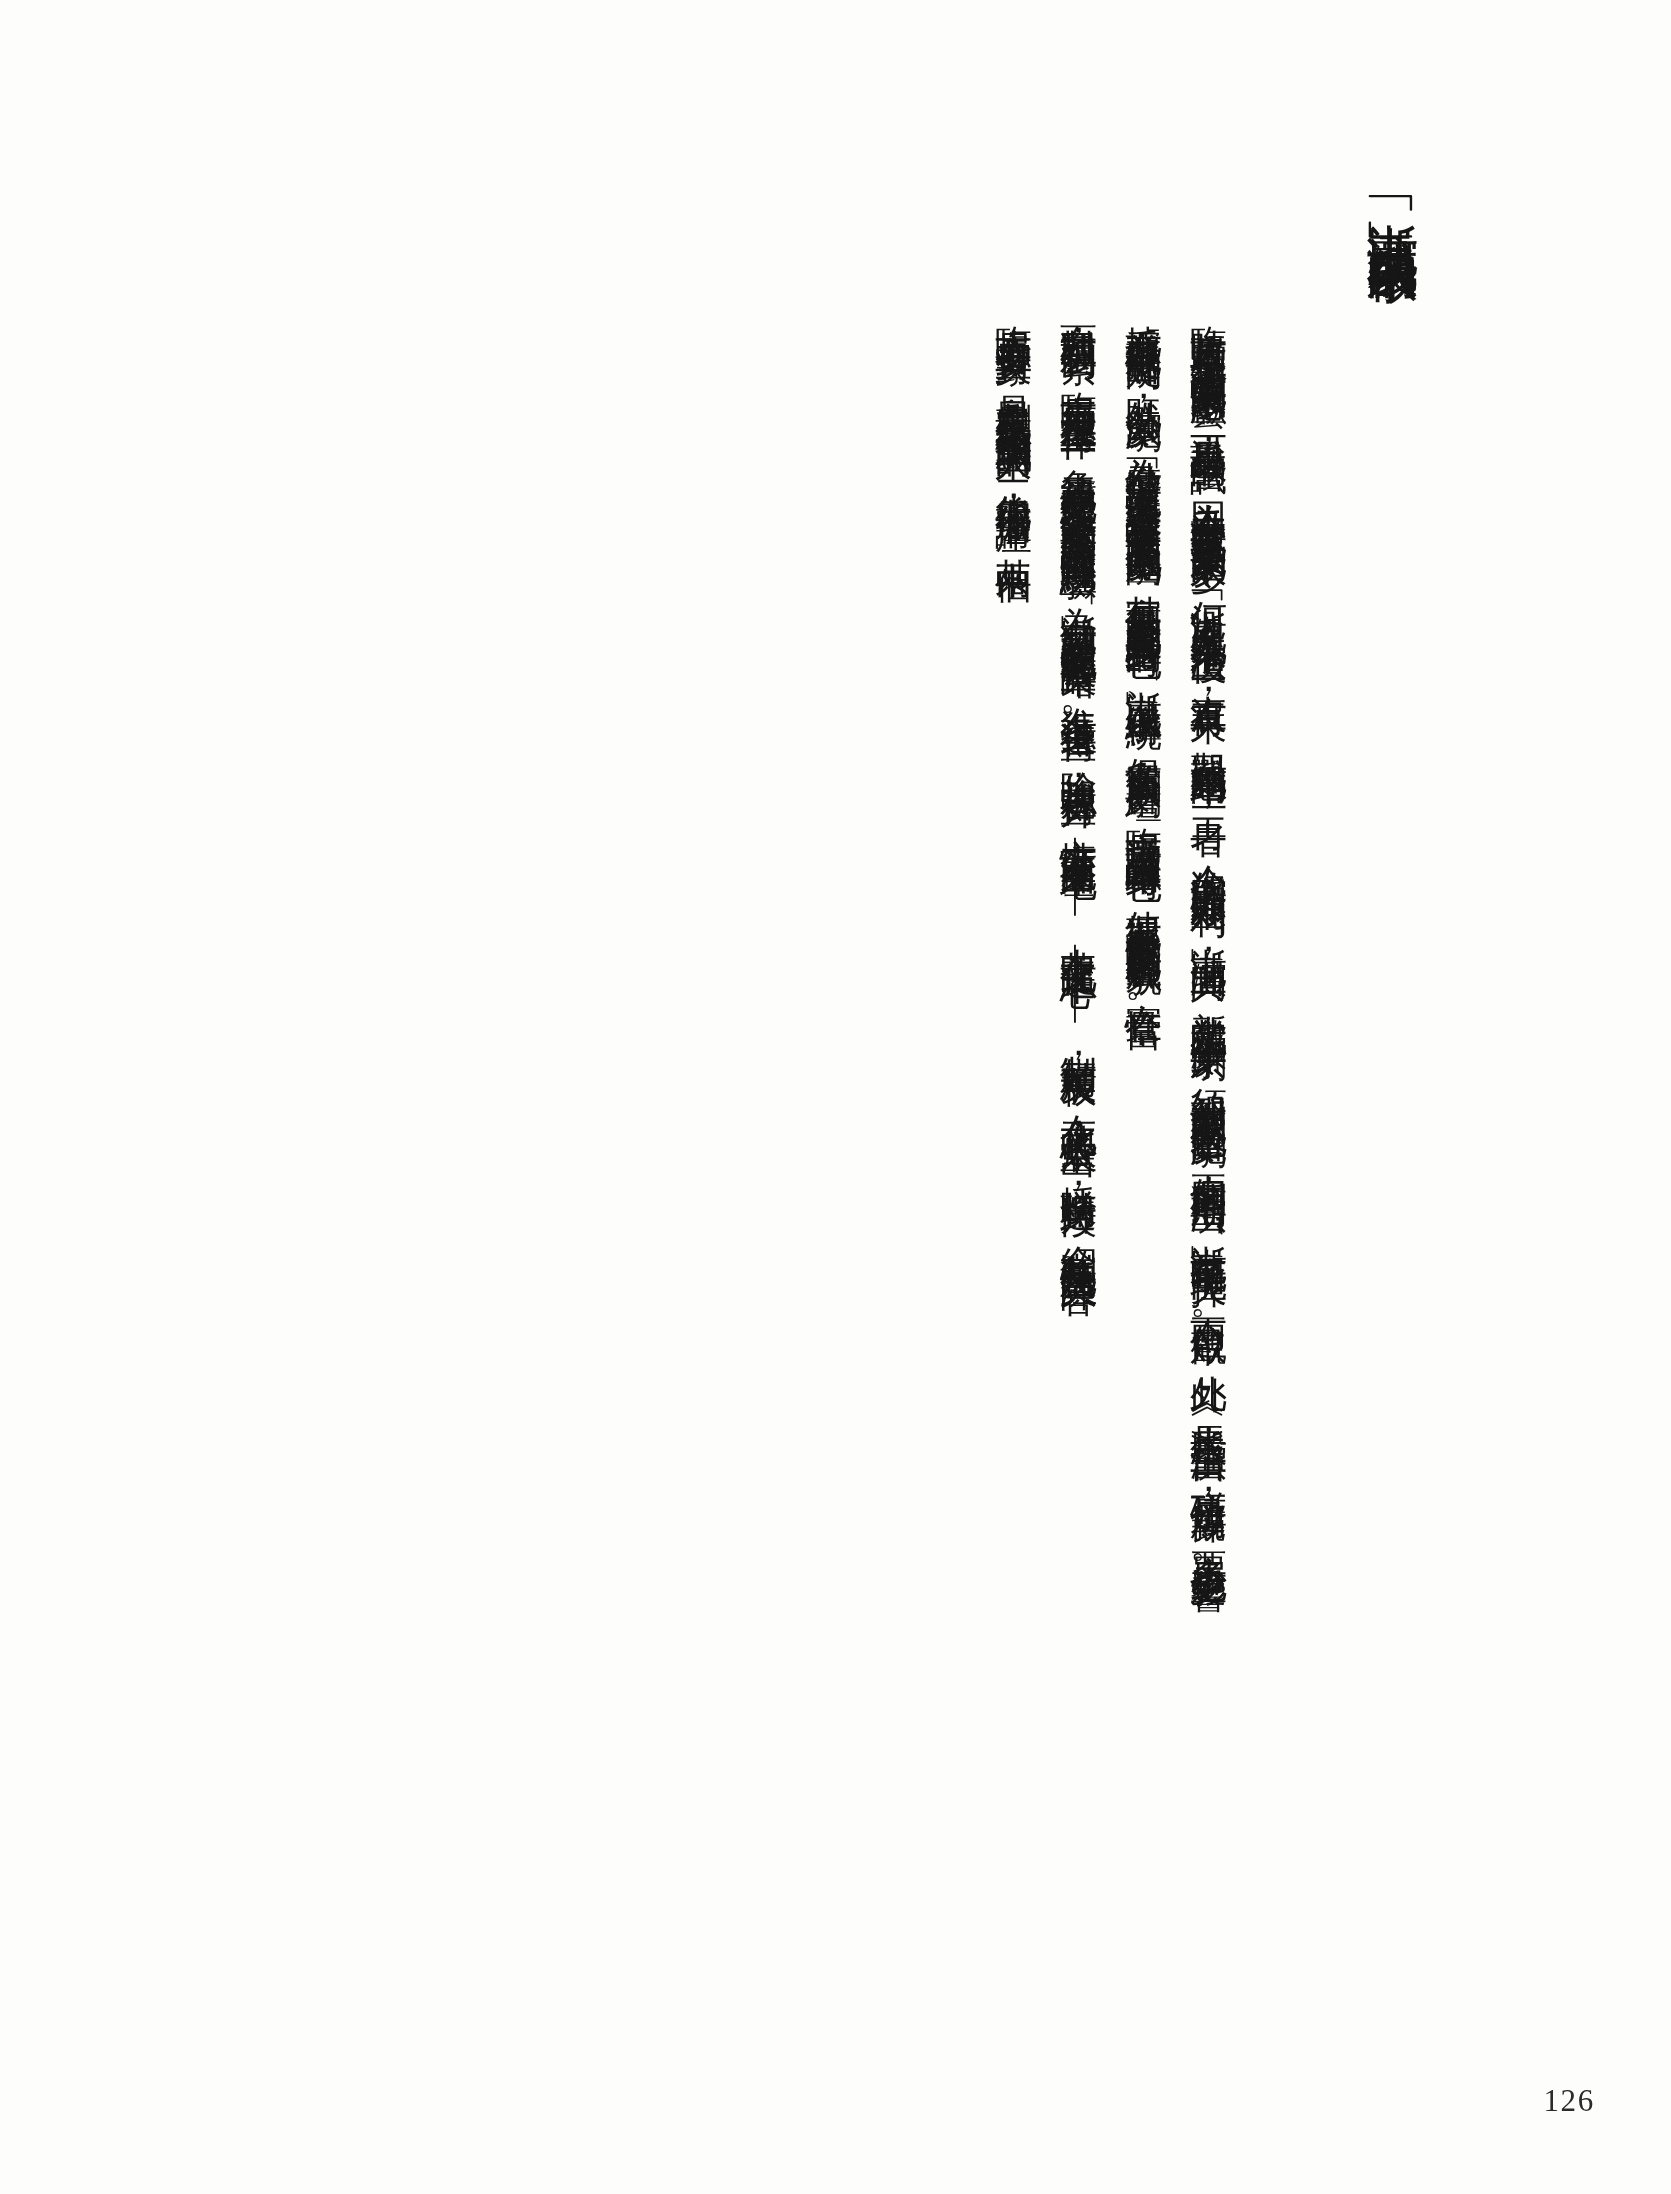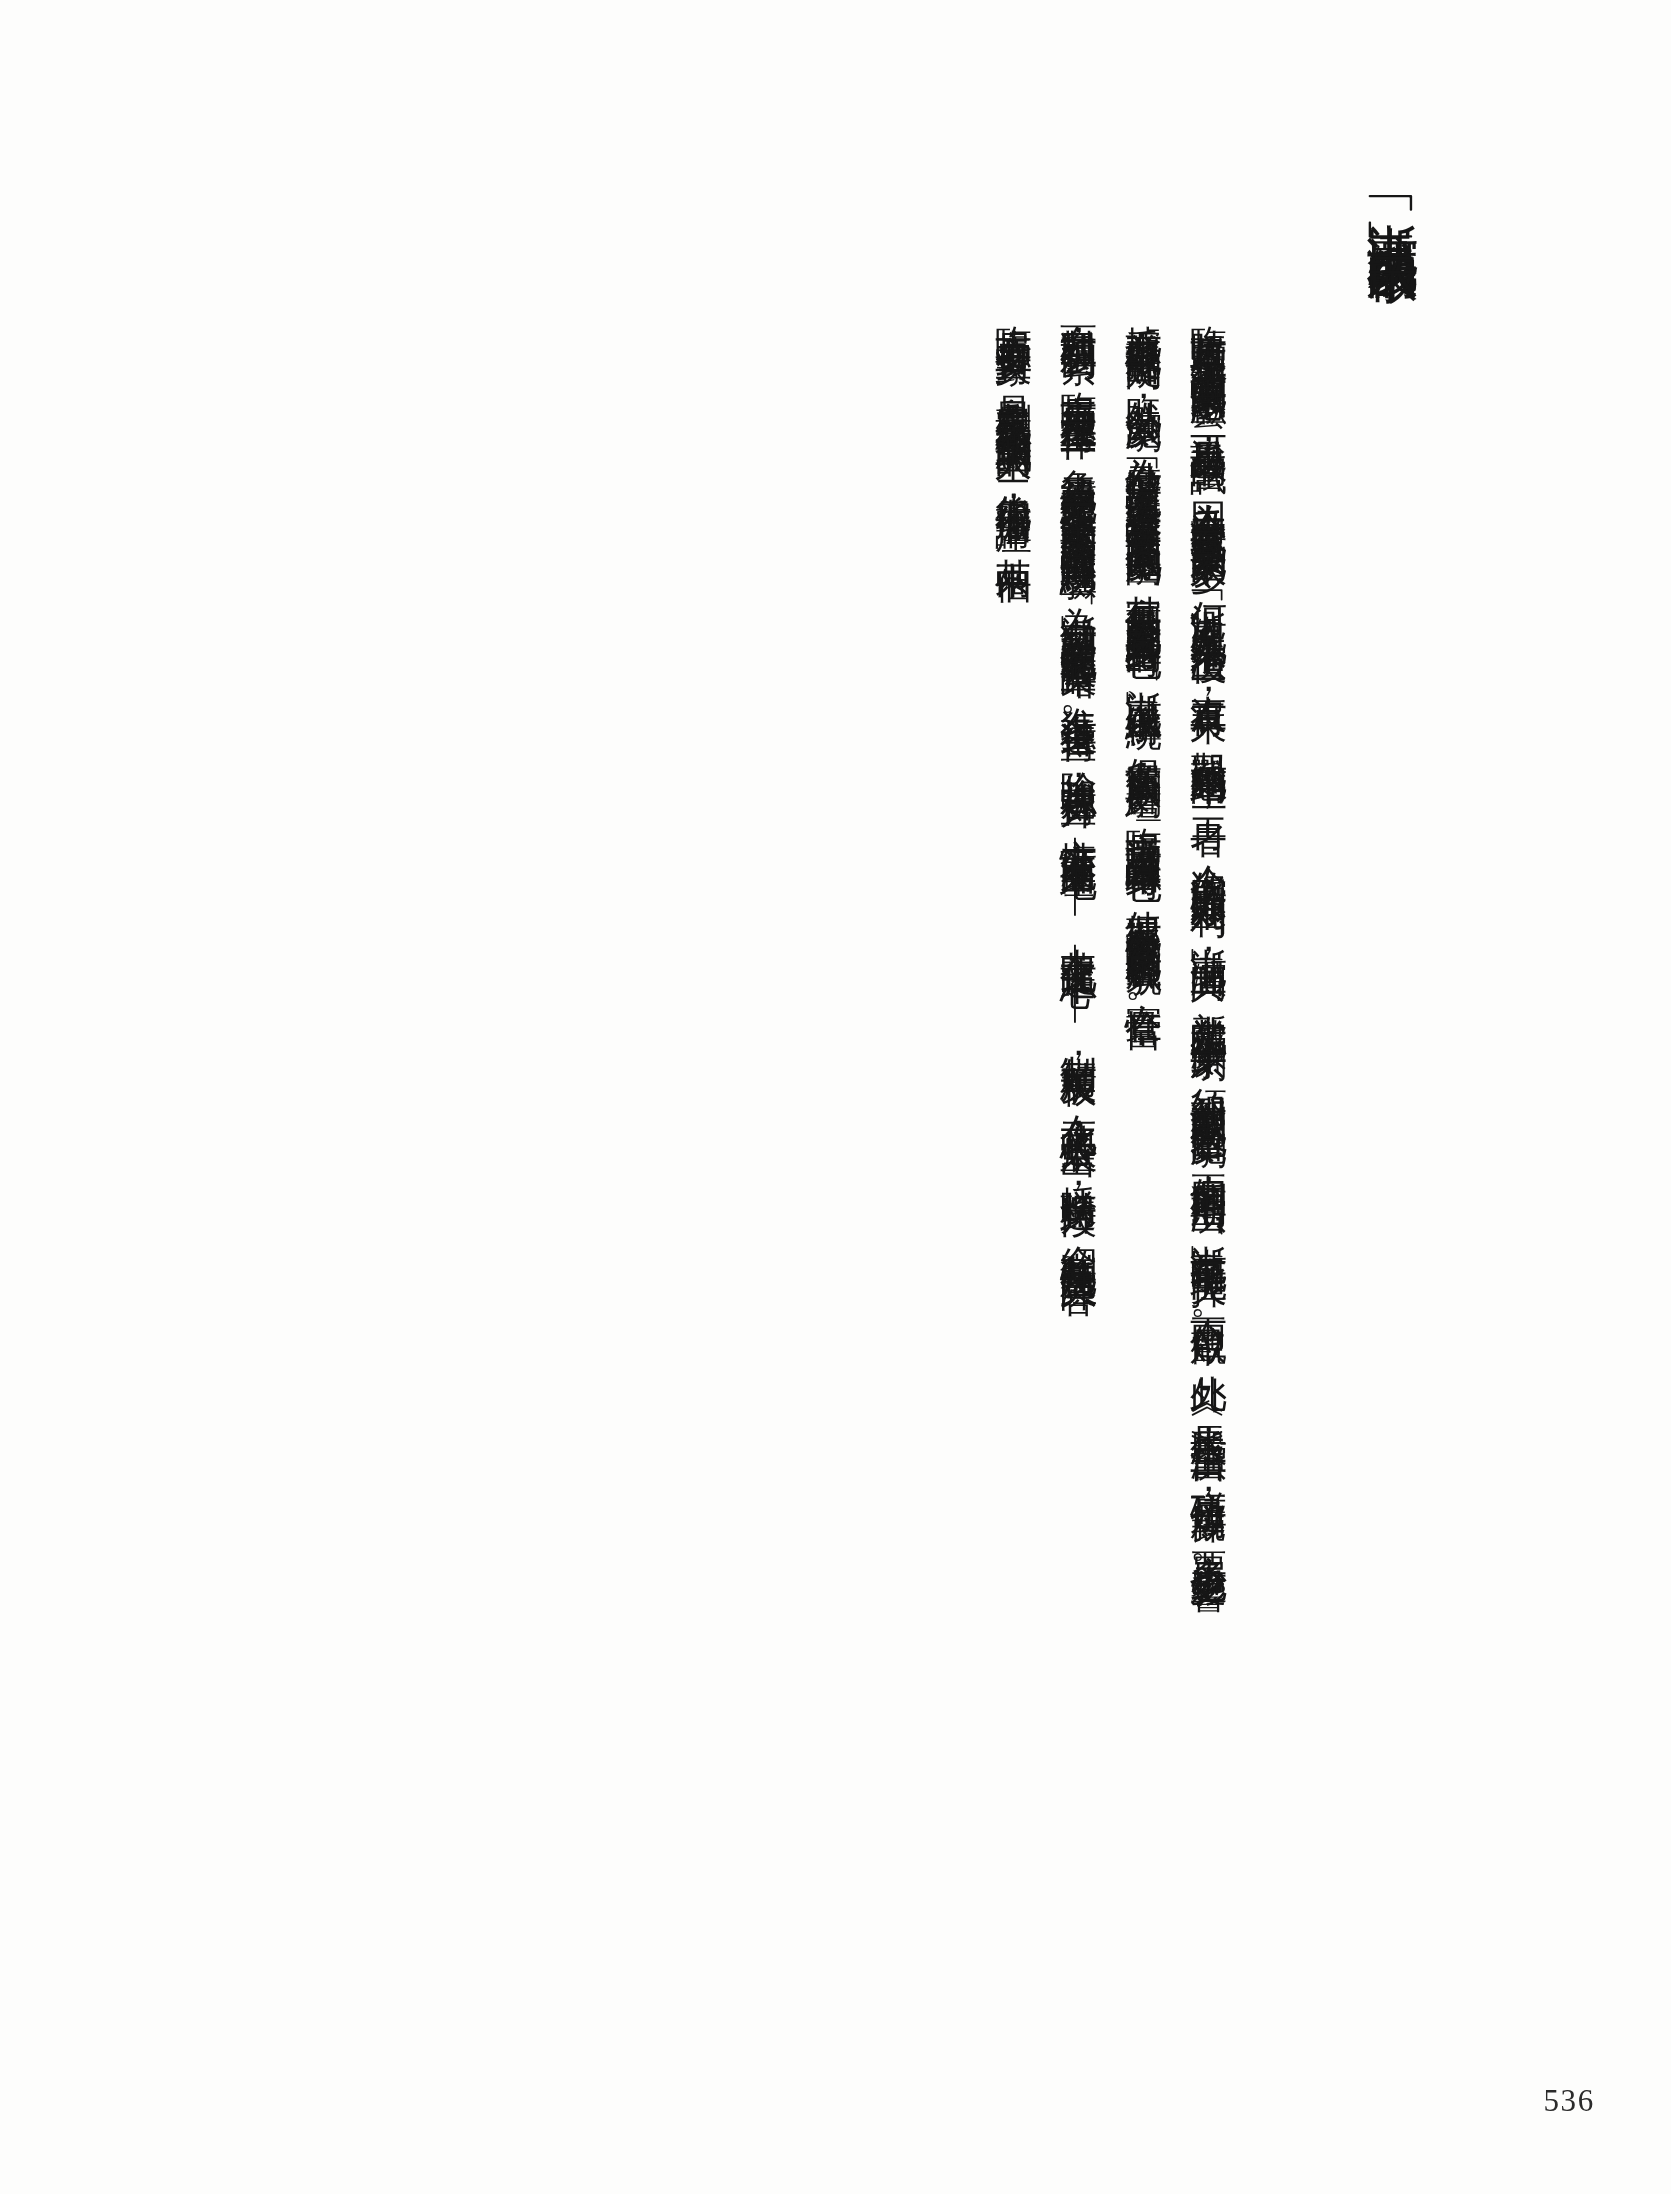--- a/index.html
+++ b/index.html
@@ -54,15 +54,15 @@
 <body>
 
 <div class="page">
   <main class="article">
     <h1>「浙崑」演出成功後的啟示</h1>
     <p>臨時市政局本月上旬邀請浙江省崑劇團來港獻藝，可說是勇敢的嘗試，因為香港喜歡觀賞甚至熱愛崑劇的人不多，何況「浙崑」自八九年來港演出後，一直沒有再來，觀眾難免感到陌生；再者，今次的演出檔期亦頗為不利，「浙崑」演出其間，新光戲院正上演少年京劇，須知部分京劇觀眾閒來也看崑劇，兩個劇種同期演出，「浙崑」每晚可能失掉一、兩百位觀眾。此外，《長生殿》上演當日，碰巧是母親節，票房多少也受影響。</p>
     <p>據悉有些觀眾提出疑問：既然公演崑劇，為什麼邀請「浙崑」而不邀請在香港享有較大知名度的其他崑劇團？其實每個大型崑劇團都有本身的特色，「浙崑」以繼承傳統、保留舊劇而飲譽劇壇，臨市局邀請該團呈獻本身特色，使觀眾有機會多瞭解崑劇的各種風貌，實在恰當。</p>
     <p>面對種種不利因素，臨市局更須注重宣傳工作，負責統籌的文化經理參照了去年遼寧京劇團訪港演出的宣傳成功經驗，為「浙崑」制訂頗為完備的配套宣傳策略，進行多渠道宣傳。除加強常規宣傳外，亦情商本港崑曲基地——中華文化促進中心——制備精美展板，在文化中心大堂展出，播映精選片段，介紹崑劇特色及演員陣容。</p>
     <p>臨市局主要宣傳對象，是粵劇觀眾及平素極少接觸戲曲的人士，先後舉辦四個講座，其中兩個</p>
   </main>
-  <div class="page-number">536</div>
+  <div class="page-number">126</div>
 </div>
 
 
 </body></html>

